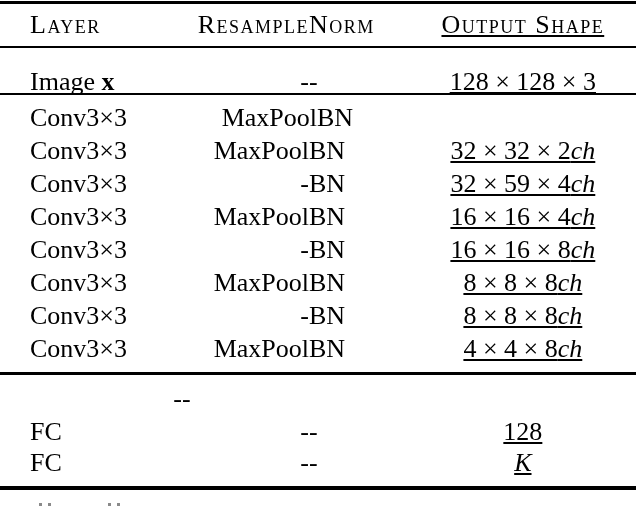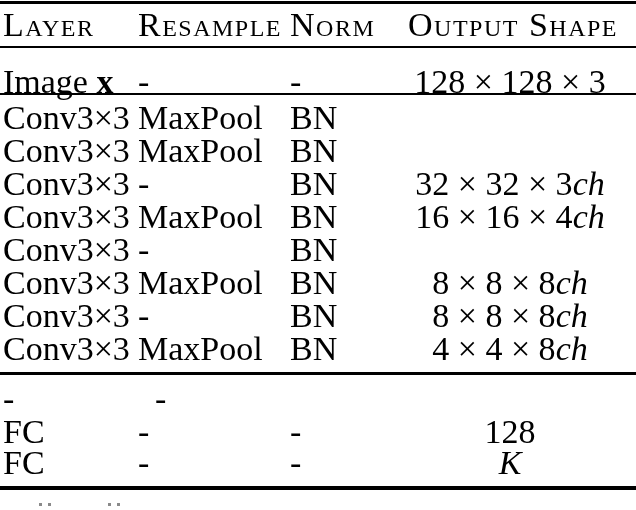--- a/index.html
+++ b/index.html
@@ -22,30 +22,30 @@
   .rule-header { top: 45.5px;  height: 2.5px; }
   .rule-input  { top: 92.5px;  height: 2.5px; }
   .rule-mid    { top: 372px;   height: 2.5px; }
   .rule-bottom { top: 486px;   height: 3.5px; }
 
   .row {
     position: absolute;
     left: 0;
     width: 622px;
     display: flex;
-    padding-left: 3px;
+    padding-left: 30px;
     box-sizing: border-box;
-    font-size: 34px;
+    font-size: 26px;
     white-space: nowrap;
   }
   .cell { overflow: visible; }
   .c0 { width: 135px; text-align: left; }
-  .c1 { width: 152px; text-align: left; }
+  .c1 { width: 152px; text-align: right; }
   .c2 { width: 118px; }
-  .c3 { width: 204px; text-align: center; }
+  .c3 { width: 204px; text-align: center; text-decoration: underline; }
 
   .header-row {
     font-variant-caps: small-caps;
     letter-spacing: 1.5px;
   }
   .bold   { font-weight: bold; }
   .italic { font-style: italic; }
 
   .frag {
     position: absolute;
@@ -84,37 +84,39 @@
       </div>
       <div class="row" style="top: 100.5px; height: 33px; line-height: 33px;">
         <div class="cell c0"><span>Conv3×3</span></div>
         <div class="cell c1"><span>MaxPool</span></div>
         <div class="cell c2"><span>BN</span></div>
       </div>
       <div class="row" style="top: 133.5px; height: 33px; line-height: 33px;">
         <div class="cell c0"><span>Conv3×3</span></div>
         <div class="cell c1"><span>MaxPool</span></div>
         <div class="cell c2"><span>BN</span></div>
+        <div class="cell c3"><span>32 × 32 × 2</span><span class="italic">ch</span></div>
       </div>
       <div class="row" style="top: 166.5px; height: 33px; line-height: 33px;">
         <div class="cell c0"><span>Conv3×3</span></div>
         <div class="cell c1"><span>-</span></div>
         <div class="cell c2"><span>BN</span></div>
-        <div class="cell c3"><span>32 × 32 × 3</span><span class="italic">ch</span></div>
+        <div class="cell c3"><span>32 × 59 × 4</span><span class="italic">ch</span></div>
       </div>
       <div class="row" style="top: 199.5px; height: 33px; line-height: 33px;">
         <div class="cell c0"><span>Conv3×3</span></div>
         <div class="cell c1"><span>MaxPool</span></div>
         <div class="cell c2"><span>BN</span></div>
         <div class="cell c3"><span>16 × 16 × 4</span><span class="italic">ch</span></div>
       </div>
       <div class="row" style="top: 232.5px; height: 33px; line-height: 33px;">
         <div class="cell c0"><span>Conv3×3</span></div>
         <div class="cell c1"><span>-</span></div>
         <div class="cell c2"><span>BN</span></div>
+        <div class="cell c3"><span>16 × 16 × 8</span><span class="italic">ch</span></div>
       </div>
       <div class="row" style="top: 265.5px; height: 33px; line-height: 33px;">
         <div class="cell c0"><span>Conv3×3</span></div>
         <div class="cell c1"><span>MaxPool</span></div>
         <div class="cell c2"><span>BN</span></div>
         <div class="cell c3"><span>8 × 8 × 8</span><span class="italic">ch</span></div>
       </div>
       <div class="row" style="top: 298.5px; height: 33px; line-height: 33px;">
         <div class="cell c0"><span>Conv3×3</span></div>
         <div class="cell c1"><span>-</span></div>

